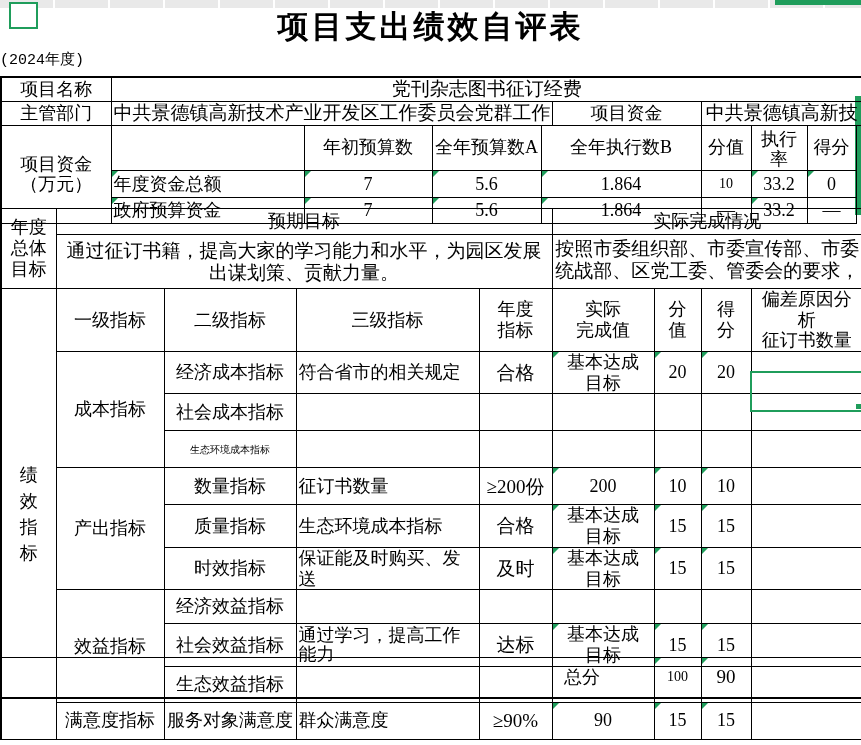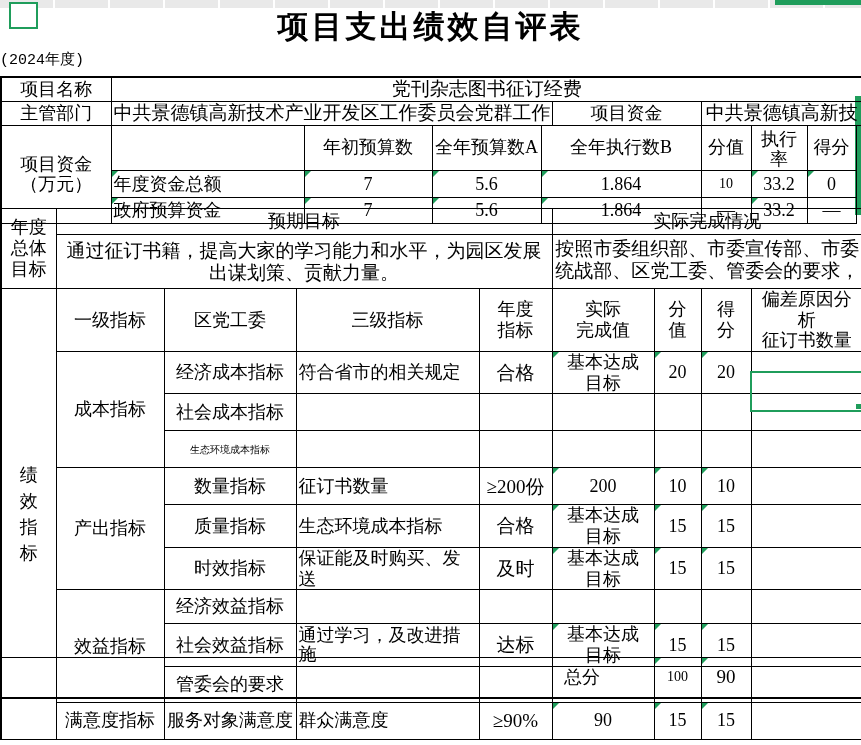--- a/index.html
+++ b/index.html
@@ -160,21 +160,21 @@
     <col style="width:73px">
       <col style="width:102px">
       <col style="width:47px">
       <col style="width:50px">
       <col style="width:111px">
   </colgroup>
   <tbody>
       <tr style="height:46px">
     <td rowspan="11" class="first"><span class="stack1">绩效指标</span></td>
     <td>一级指标</td>
-    <td>区党工委</td>
+    <td>二级指标</td>
     <td>三级指标</td>
     <td class="pre">年度
 指标</td>
     <td class="pre">实际
 完成值</td>
     <td class="pre">分
 值</td>
     <td class="pre">得
 分</td>
     <td class="pre nbr">偏差原因分析
@@ -244,30 +244,30 @@
     <td>经济效益指标</td>
     <td></td>
     <td></td>
     <td></td>
     <td></td>
     <td></td>
     <td class="nbr"></td>
   </tr>
   <tr style="height:34px">
     <td>社会效益指标</td>
-    <td class="left" style="line-height:1.05">通过学习，及改进措施</td>
+    <td class="left" style="line-height:1.05">通过学习，提高工作能力</td>
     <td class="big">达标</td>
     <td class="pre vtop tri">基本达成
 目标</td>
     <td class="tri">15</td>
     <td class="tri">15</td>
     <td class="nbr"></td>
   </tr>
   <tr style="height:36px">
-    <td>管委会的要求</td>
+    <td>生态效益指标</td>
     <td></td>
     <td></td>
     <td></td>
     <td></td>
     <td></td>
     <td class="nbr"></td>
   </tr>
   <tr style="height:37px">
     <td>满意度指标</td>
     <td>服务对象满意度</td>

